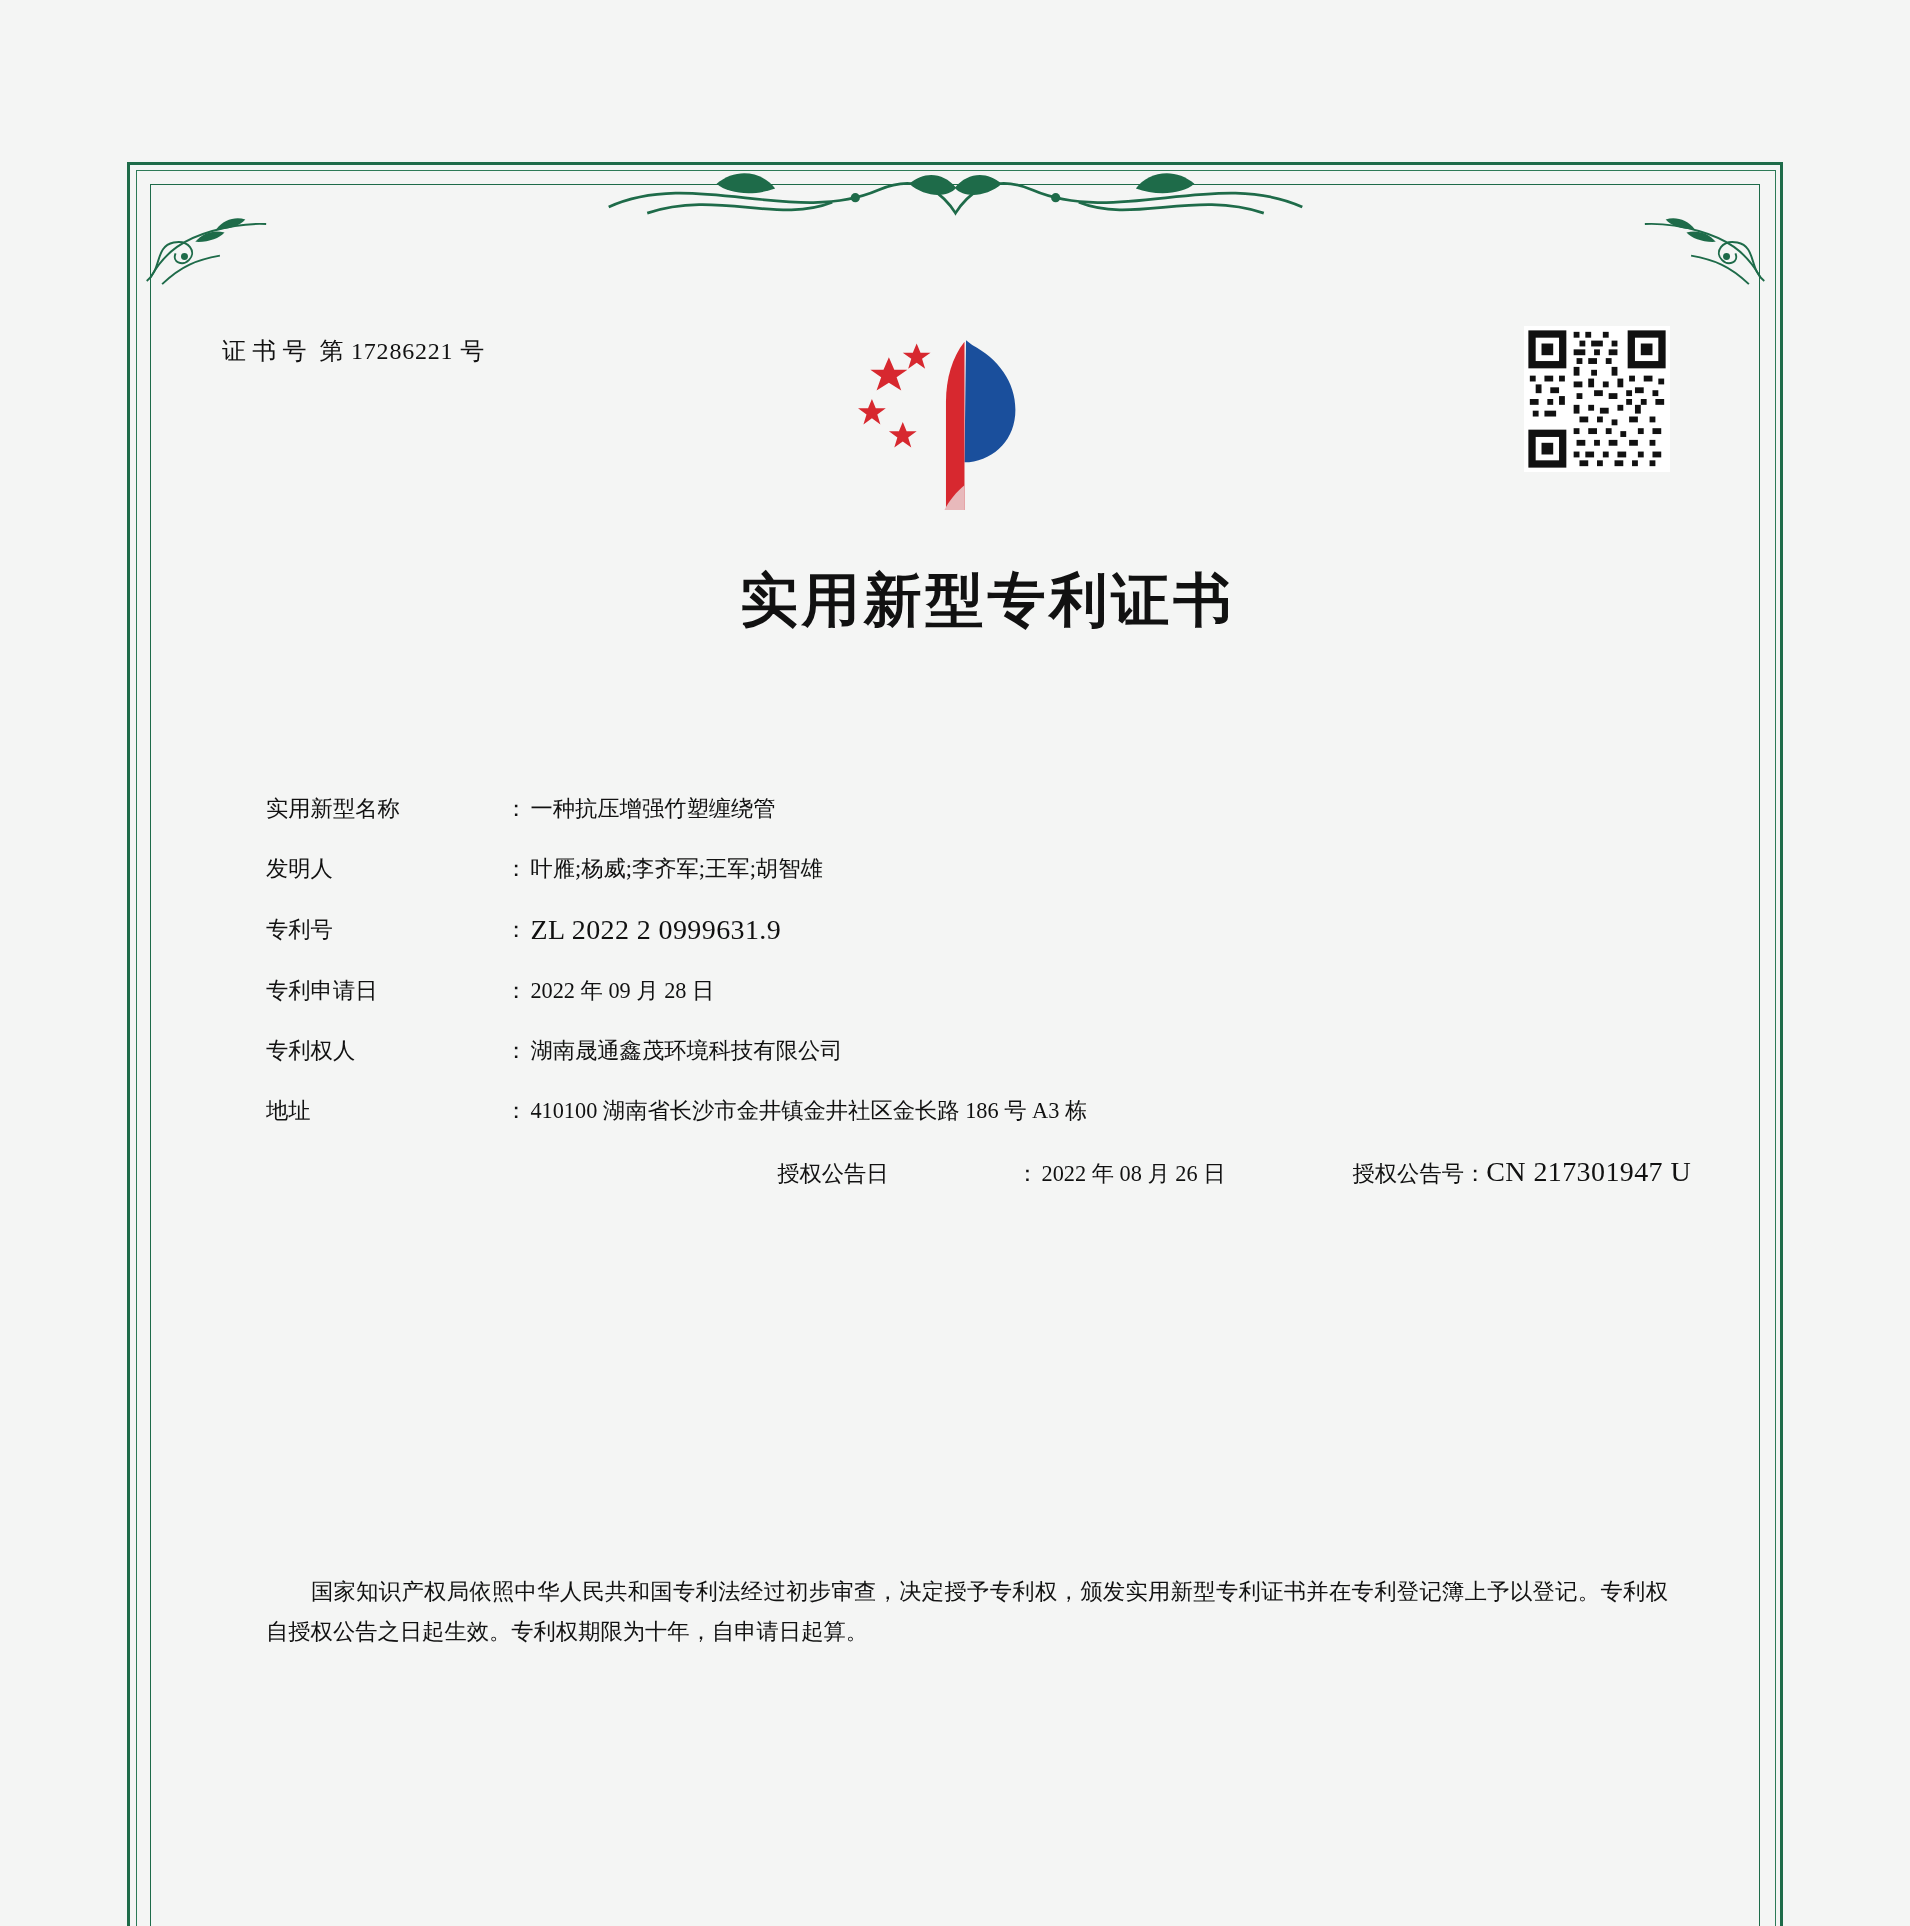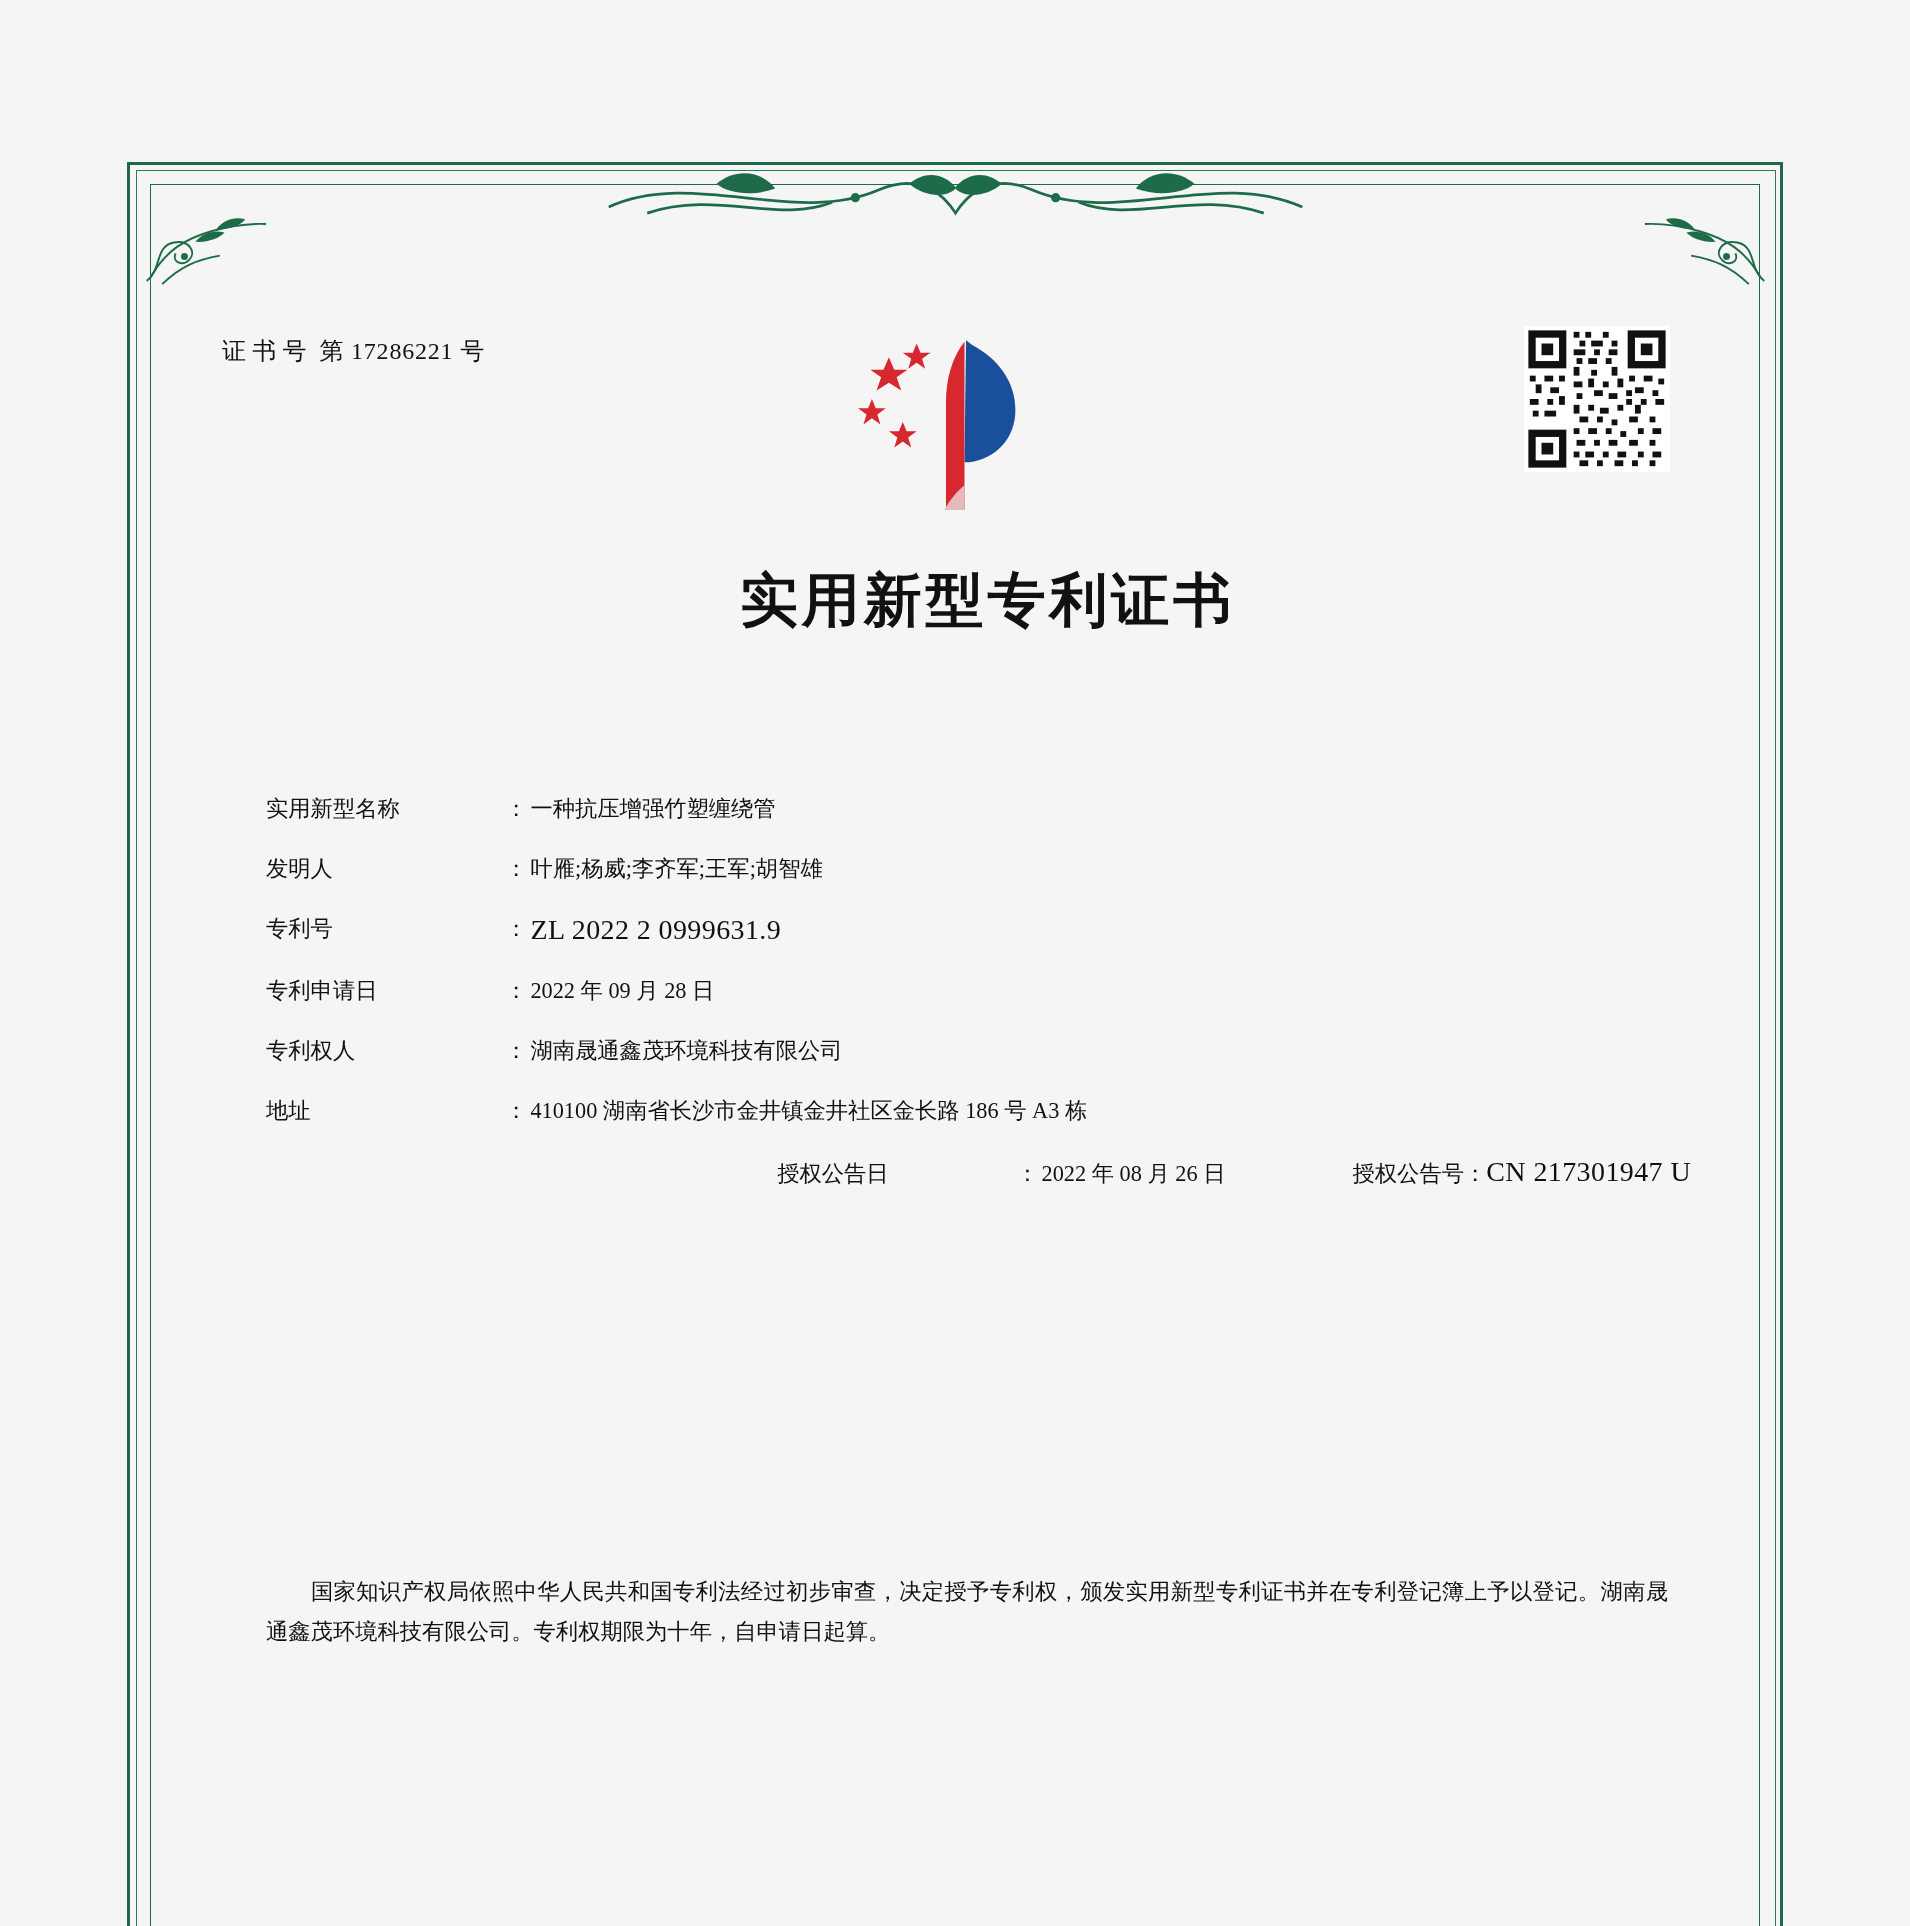--- a/index.html
+++ b/index.html
@@ -115,21 +115,21 @@
   
   .fields {
     position: absolute;
     left: 266px;
     top: 794px;
     width: 1425px;
     font-size: 22.3px;
   }
   .field-row {
     display: flex;
-    align-items: flex-start;
+    align-items: center;
     margin-bottom: 30px;
     white-space: nowrap;
   }
   .field-label {
     display: inline-block;
     width: 239px;
     flex: 0 0 239px;
     text-align: justify;
     text-align-last: justify;
   }
@@ -343,17 +343,17 @@
       <span class="field-colon">：</span>
       <span class="field-value">2022 年 08 月 26 日</span>
       <span class="pub-gap"></span>
       <span>授权公告号</span>
       <span>：</span>
       <span class="mono">CN 217301947 U</span>
     </div>
   </div>
 
   <div class="paras">
-    <div class="para">国家知识产权局依照中华人民共和国专利法经过初步审查，决定授予专利权，颁发实用新型专利证书并在专利登记簿上予以登记。湖南晟通鑫茂环境科技有限公司。专利权期限为十年，自申请日起算。</div>
+    <div class="para">国家知识产权局依照中华人民共和国专利法经过初步审查，决定授予专利权，颁发实用新型专利证书并在专利登记簿上予以登记。专利权自授权公告之日起生效。专利权期限为十年，自申请日起算。</div>
   </div>
 
 </div>
 
 
 </body></html>

